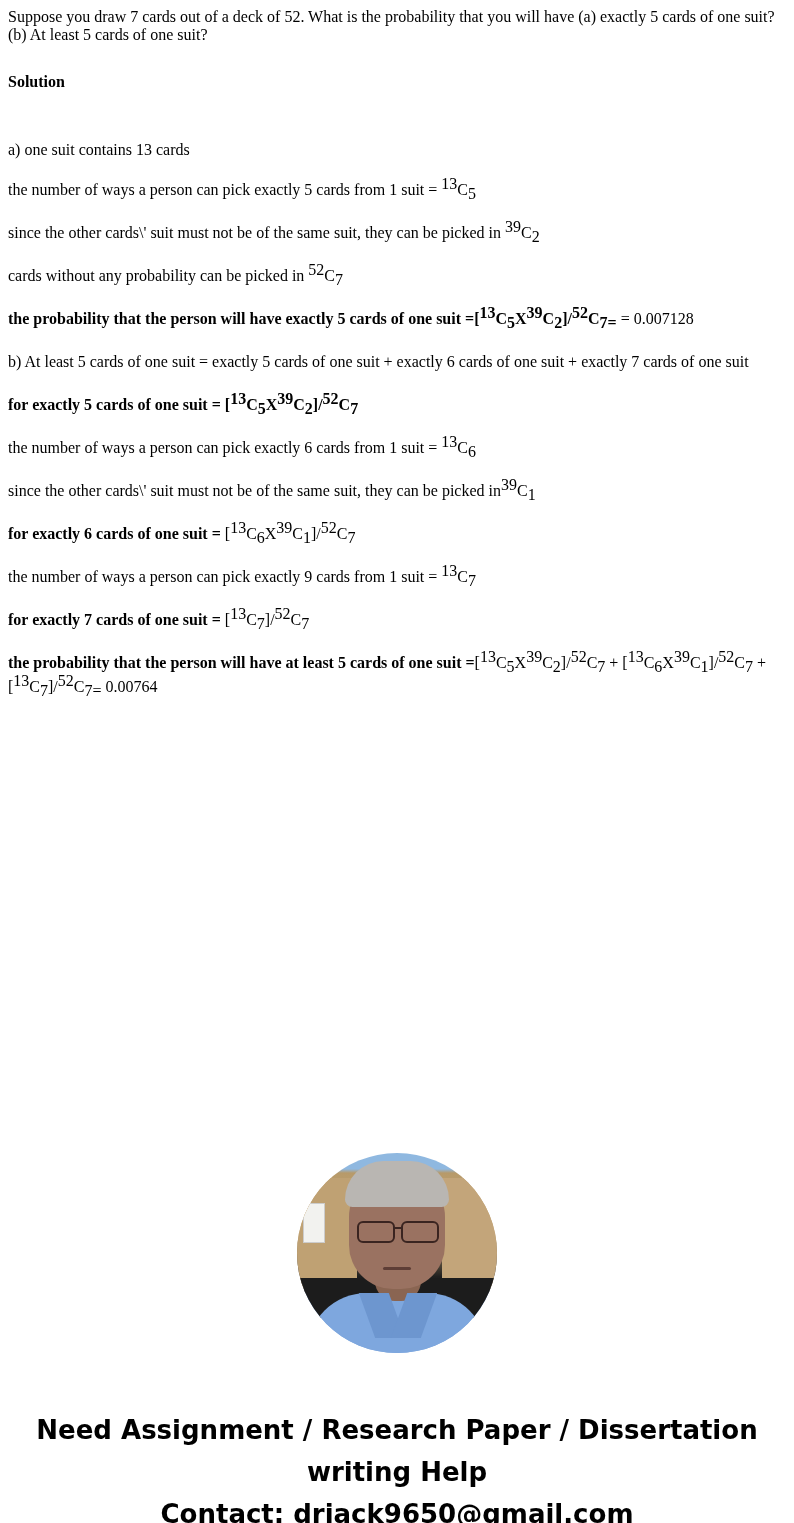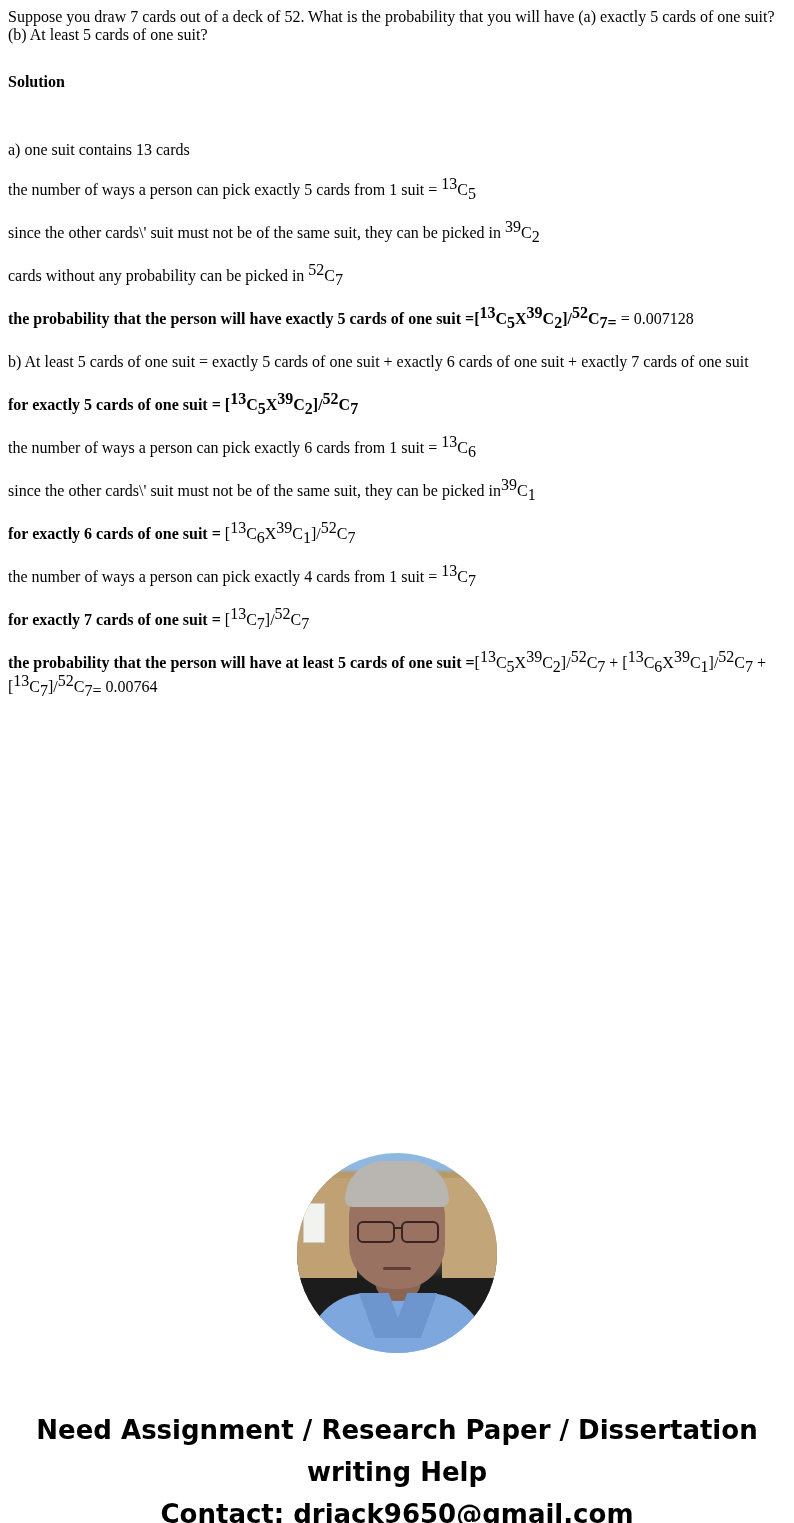--- a/index.html
+++ b/index.html
@@ -69,21 +69,21 @@
   <p class="line">b) At least 5 cards of one suit = exactly 5 cards of one suit + exactly 6 cards of one suit + exactly 7 cards of one suit</p>
 
   <p class="line"><b><span>for exactly 5 cards of one suit = </span><span>[</span><sup>13</sup><span>C</span><sub>5</sub><span>X</span><sup>39</sup><span>C</span><sub>2</sub><span>]</span><span>/</span><sup>52</sup><span>C</span><sub>7</sub></b></p>
 
   <p class="line"><span>the number of ways a person can pick exactly 6 cards from 1 suit = </span><sup>13</sup><span>C</span><sub>6</sub></p>
 
   <p class="line"><span>since the other cards\' suit must not be of the same suit, they can be picked in</span><sup>39</sup><span>C</span><sub>1</sub></p>
 
   <p class="line"><b>for exactly 6 cards of one suit = </b><span>[</span><sup>13</sup><span>C</span><sub>6</sub><span>X</span><sup>39</sup><span>C</span><sub>1</sub><span>]</span><span>/</span><sup>52</sup><span>C</span><sub>7</sub></p>
 
-  <p class="line"><span>the number of ways a person can pick exactly 4 cards from 1 suit = </span><sup>13</sup><span>C</span><sub>7</sub></p>
+  <p class="line"><span>the number of ways a person can pick exactly 9 cards from 1 suit = </span><sup>13</sup><span>C</span><sub>7</sub></p>
 
   <p class="line"><b>for exactly 7 cards of one suit = </b><span>[</span><sup>13</sup><span>C</span><sub>7</sub><span>]</span><span>/</span><sup>52</sup><span>C</span><sub>7</sub></p>
 
   <p class="line"><b>the probability that the person will have at least 5 cards of one suit =</b><span>[</span><sup>13</sup><span>C</span><sub>5</sub><span>X</span><sup>39</sup><span>C</span><sub>2</sub><span>]</span><span>/</span><sup>52</sup><span>C</span><sub>7</sub><span> + </span><span>[</span><sup>13</sup><span>C</span><sub>6</sub><span>X</span><sup>39</sup><span>C</span><sub>1</sub><span>]</span><span>/</span><sup>52</sup><span>C</span><sub>7</sub><span> +</span> <span>[</span><sup>13</sup><span>C</span><sub>7</sub><span>]</span><span>/</span><sup>52</sup><span>C</span><sub>7=</sub><span> 0.00764</span></p>
 
 </div>
 
 <div class="avatar">
   <div class="wall-left"></div>
   <div class="wall-right"></div>

